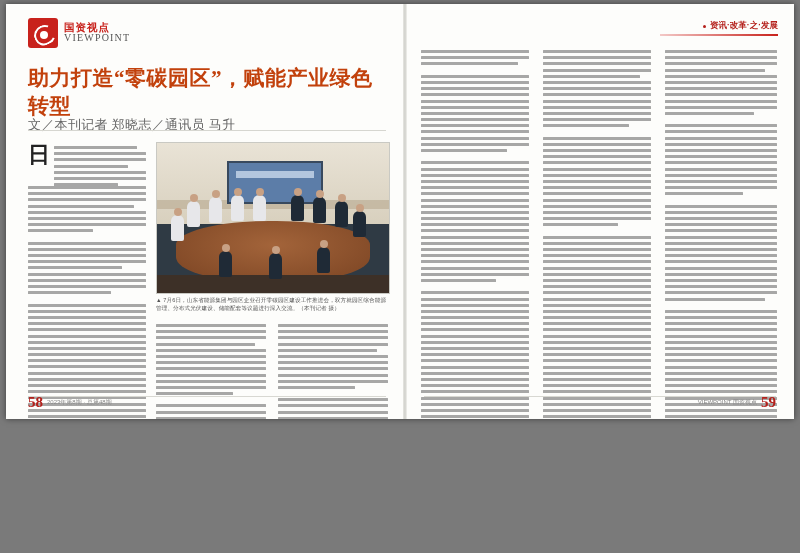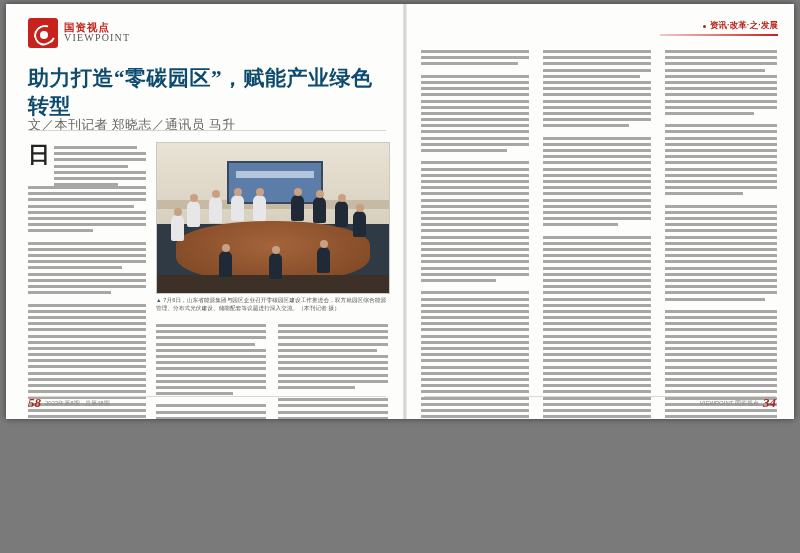--- a/index.html
+++ b/index.html
@@ -113,21 +113,21 @@
     background: linear-gradient(to right,#f3c9c7,#c8221c);
   }
 
   
   .headline {
     position: absolute;
     left: 22px; top: 60px;
     width: 360px;
     font-size: 21px;
     font-weight: bold;
-    color: #0c4a6e;
+    color: #c2410c;
     letter-spacing: 0.5px;
     font-family: "Liberation Serif", serif;
   }
   .subhead {
     position: absolute;
     left: 22px; top: 92px;
     width: 360px;
     font-size: 10.5px;
     color: #333;
     letter-spacing: 0.4px;
@@ -259,25 +259,24 @@
   .folio {
     position: absolute;
     bottom: 8px;
     font-size: 6px;
     color: #888;
     display: flex;
     align-items: center;
     gap: 4px;
   }
   .folio .num {
-    font-size: 13px;
+    font-size: 15px;
     font-weight: bold;
     color: #b4201b;
     font-family: "Liberation Serif", serif;
-    font-style: italic;
   }
   .folio.left  { left: 22px; }
   .folio.right { right: 18px; flex-direction: row-reverse; }
   .folio-rule {
     position: absolute;
     height: 1px;
     background: #d8d8d2;
     bottom: 22px;
   }
   .folio-rule.left  { left: 22px; width: 358px; }
@@ -782,20 +781,20 @@
           <div class="ln"></div>
           <div class="ln s70"></div>
       </div>
 
       <div class="pull" style="left:260px; top:488px;">
         <span class="marker">■</span>
       </div>
 
       <div class="folio-rule right"></div>
       <div class="folio right">
-        <span class="num">34</span>
+        <span class="num">59</span>
         <span>VIEWPOINT 国资视点</span>
       </div>
     </div>
 
     <div class="gutter"></div>
   </div>
 </div>
 
 </body></html>

